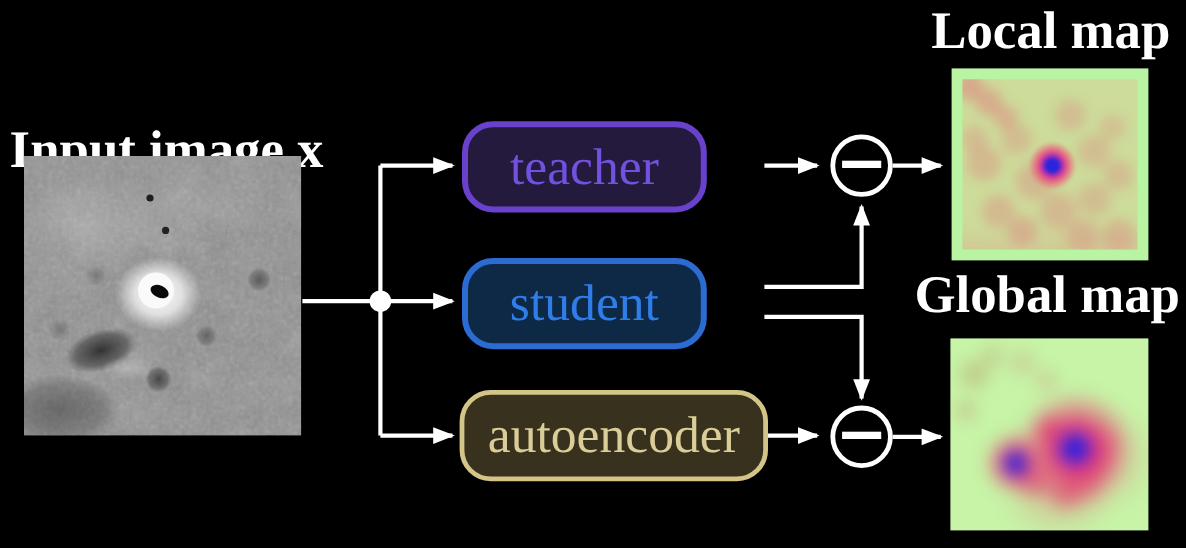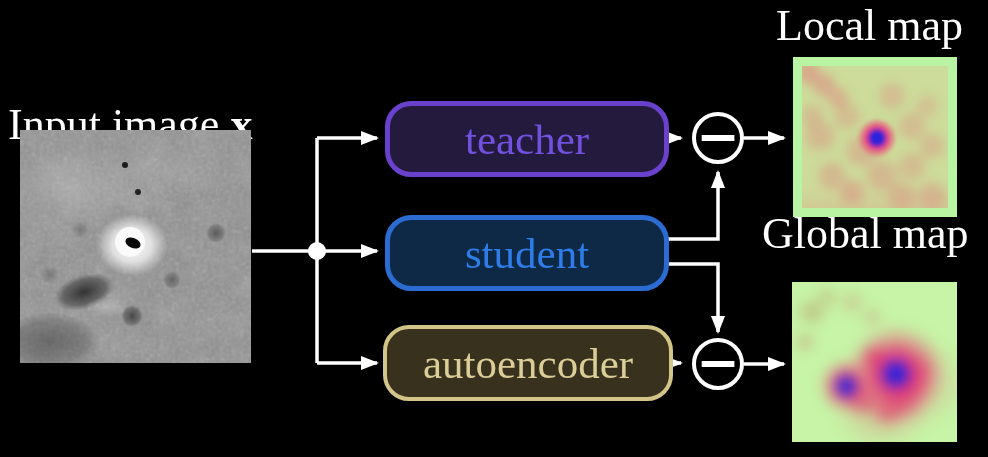--- a/index.html
+++ b/index.html
@@ -1,29 +1,29 @@
 <!DOCTYPE html>
 <html><head>
 <meta charset="utf-8">
 <style>
   html,body{margin:0;padding:0;background:#000;}
   .canvas{
     position:relative;width:988px;height:457px;background:#000000;
     font-family:"Liberation Serif","DejaVu Serif",serif;overflow:hidden;
   }
-  .lbl{position:absolute;color:#ffffff;font-size:44px;line-height:1;white-space:nowrap;}
+  .lbl{position:absolute;color:#ffffff;font-size:44px;line-height:1;white-space:nowrap;font-weight:bold;}
   #connectors{position:absolute;left:0;top:0;width:988px;height:457px;}
   .box{
-    position:absolute;box-sizing:border-box;width:284px;height:76px;
+    position:absolute;box-sizing:border-box;width:204px;height:76px;
     border-radius:26px;display:flex;align-items:center;justify-content:center;
     font-size:43px;line-height:1;
   }
   #box-teacher{left:385px;top:101px;border:5px solid #6a41cc;background:#241a3d;color:#7251e0;}
   #box-student{left:385px;top:215px;border:5px solid #2b6bd2;background:#0d2946;color:#2f7de9;font-family:Liberation Serif, serif;}
-  #box-autoencoder{left:383px;top:325px;width:290px;border:4px solid #d3c488;background:#37311e;color:#dacd97;}
+  #box-autoencoder{left:383px;top:325px;width:257px;border:4px solid #d3c488;background:#37311e;color:#dacd97;}
   .op{
     position:absolute;box-sizing:border-box;width:52px;height:52px;border:4px solid #fff;
     border-radius:50%;background:#000;color:#fff;display:flex;align-items:center;justify-content:center;
   }
   .op span{font-family:"DejaVu Sans",sans-serif;font-weight:bold;font-size:52px;line-height:0;margin-top:-4px;}
   #op-top{left:692px;top:112px;}
   #op-bottom{left:692px;top:338px;}
   #moon{position:absolute;left:20px;top:130px;width:231px;height:233px;}
   
   #local-map{position:absolute;left:793px;top:57px;width:164px;height:160px;background:#b9f4a2;}
@@ -167,21 +167,21 @@
   </div>
 
   <div class="op" id="op-top">
     <span>−</span>
   </div>
   <div class="op" id="op-bottom">
     <span>−</span>
   </div>
 
   <div class="lbl" style="left:776px;top:4px;">Local map</div>
-  <div class="lbl" style="left:762px;top:212px;">Global map</div>
+  <div class="lbl" style="left:762px;top:224px;">Global map</div>
 
   <div id="local-map">
     <div class="inner">
       <div class="mottle"></div>
       <div class="dot"></div>
     </div>
   </div>
 
   <div id="global-map">
     <div class="gblobs"></div>

